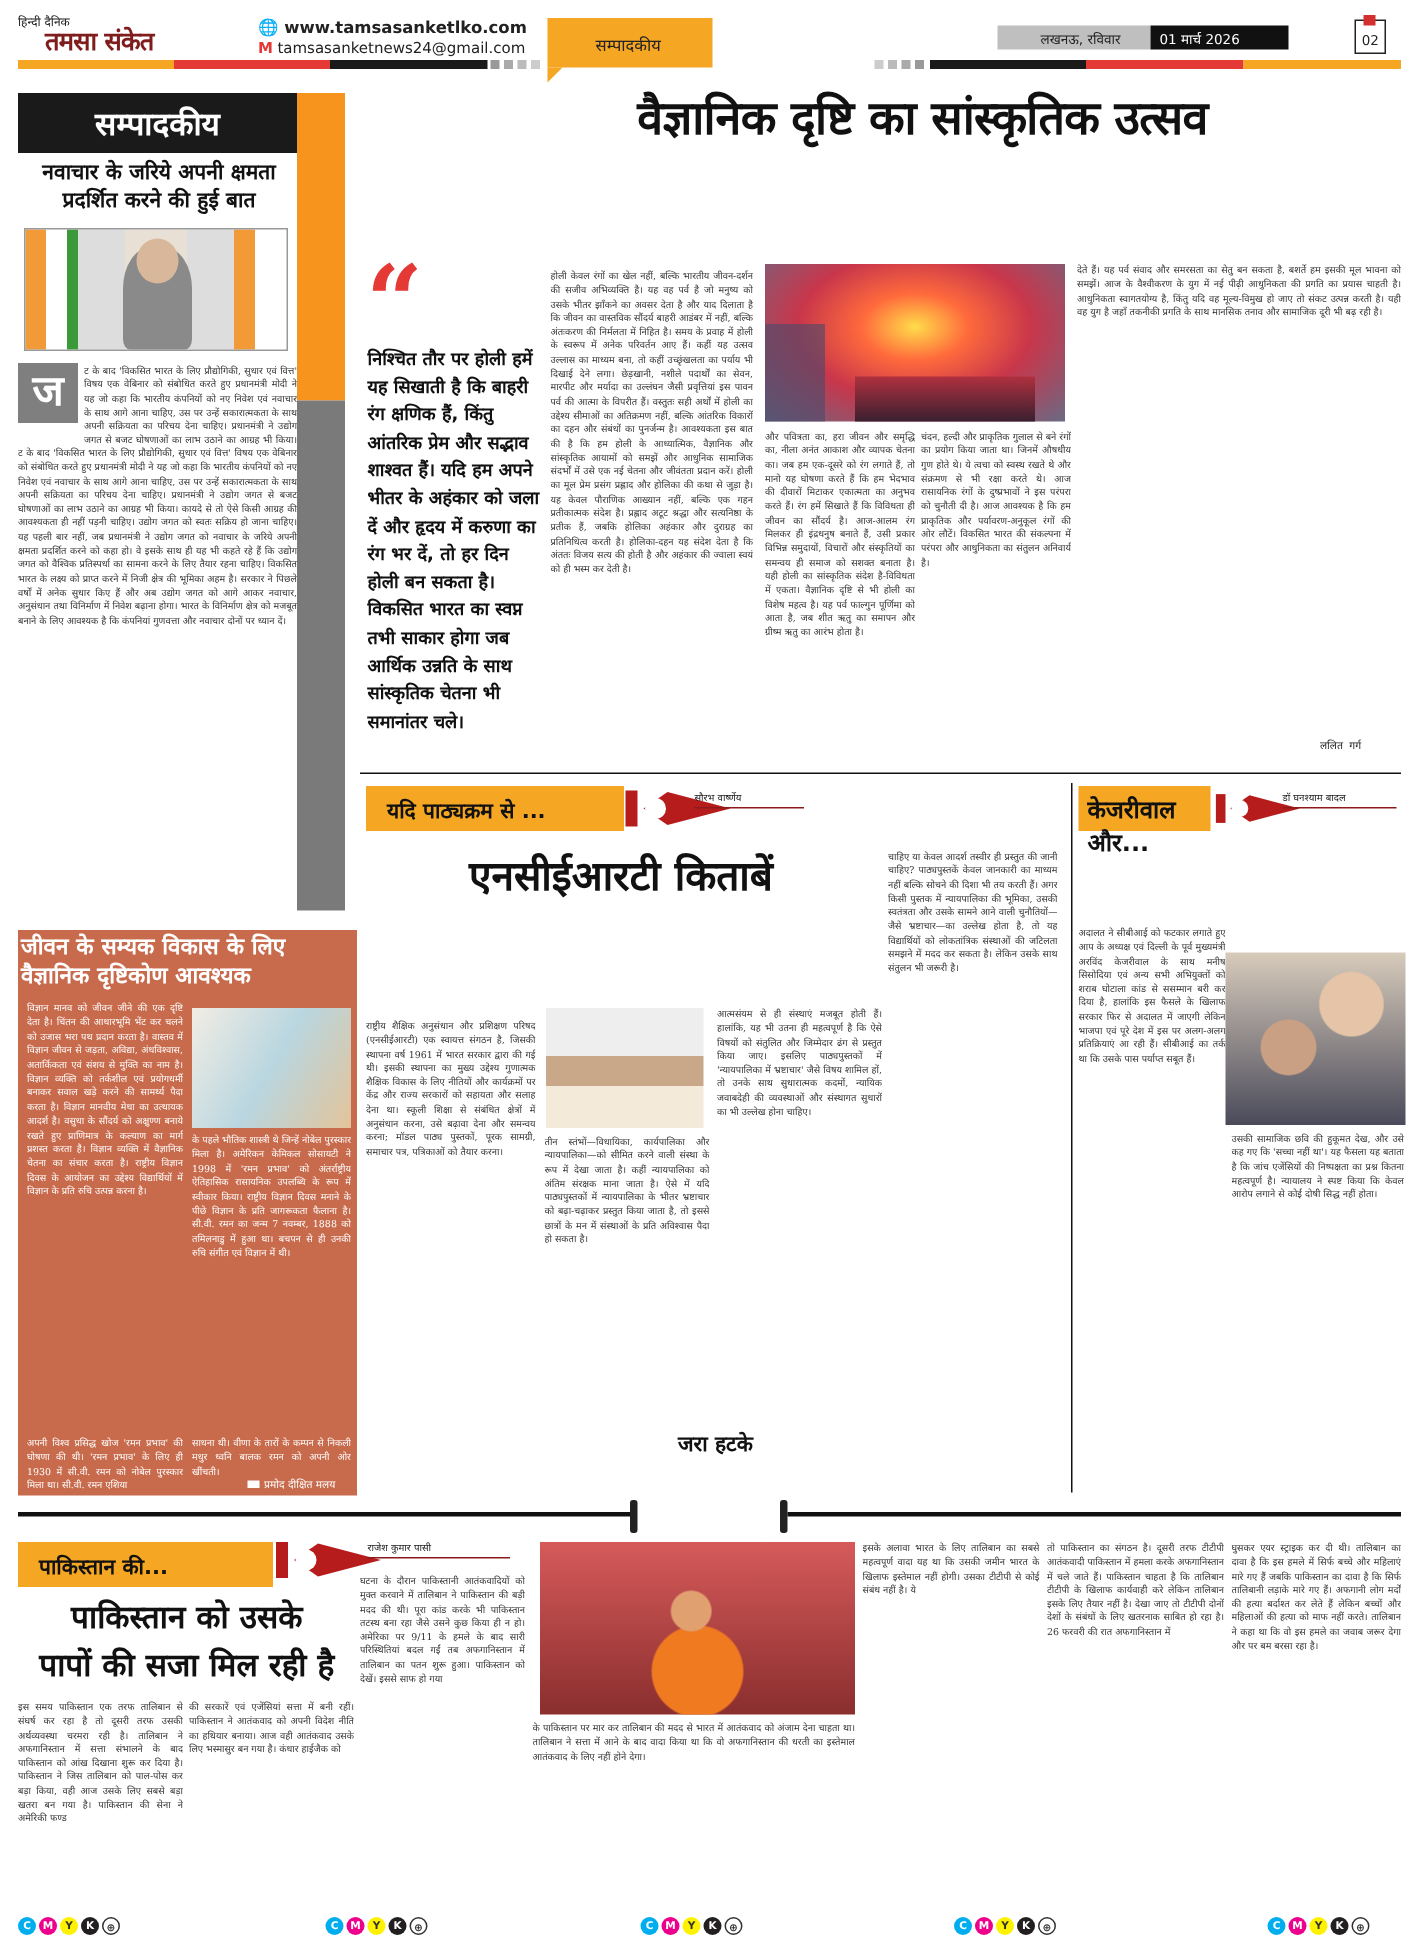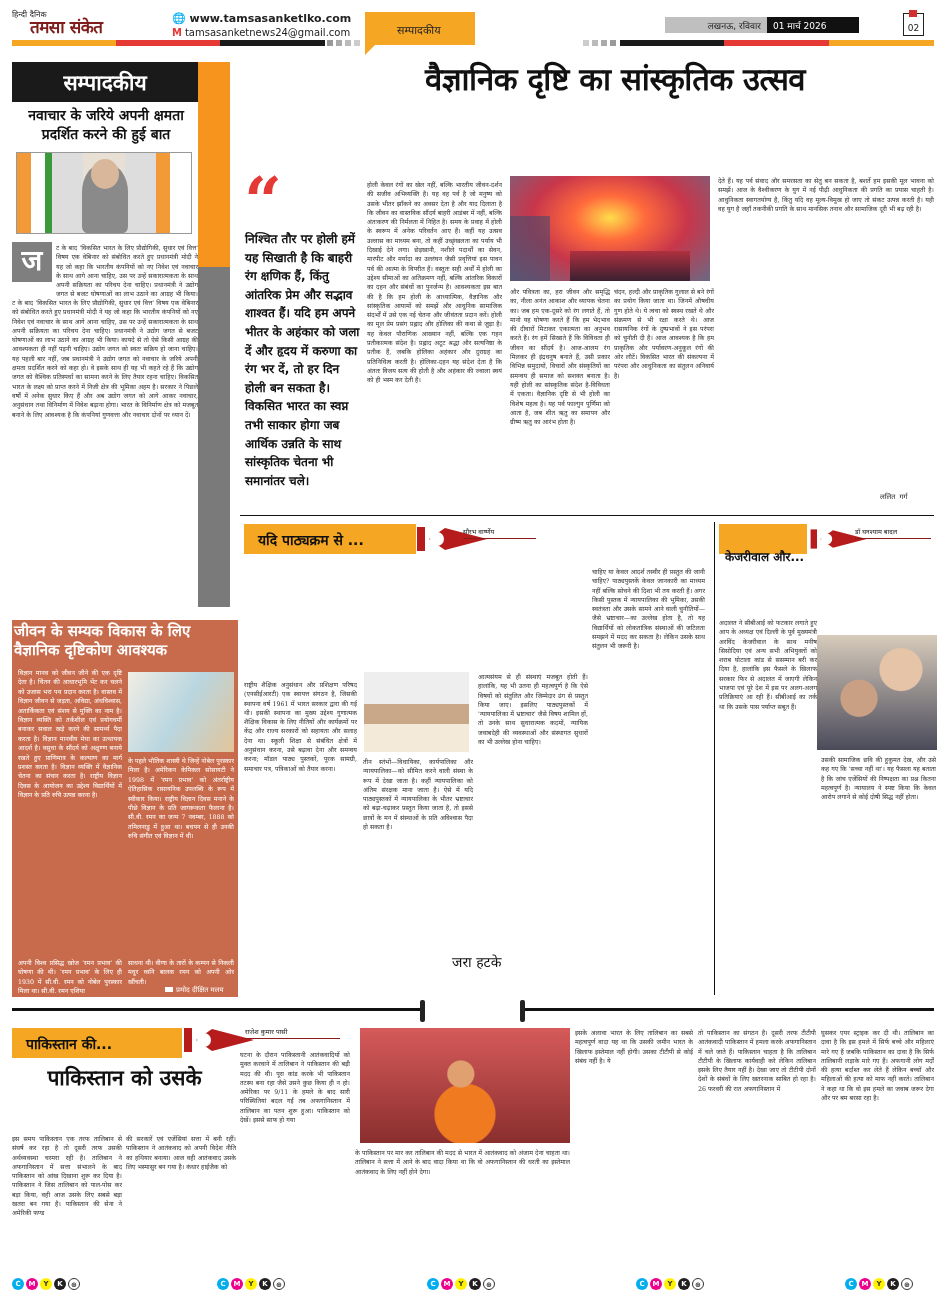--- a/index.html
+++ b/index.html
@@ -10,21 +10,21 @@
 
 .logo-small{left:12px;top:8px;font-size:8px;color:#222}
 .logo-big{left:30px;top:15px;font-size:17px;font-weight:bold;color:#7f1d1d;letter-spacing:-0.5px}
 .web{left:172px;top:12px;font-size:11px;font-weight:bold;color:#222}
 .mail{left:172px;top:27px;font-size:10px;color:#222}
 .mail .m{color:#e53935;font-weight:bold;margin-right:3px}
 .bar{height:6px;top:40px}
 .sq{width:6px;height:6px;top:40px;background:#999}
 .tab-ed{left:365px;top:12px;width:110px;height:33px;background:#f5a623;font-size:11px;padding:10px 0 0 32px;color:#222}
 .tab-ed:after{content:"";position:absolute;left:0;bottom:-10px;border-left:10px solid #f5a623;border-bottom:10px solid transparent}
-.date-loc{left:665px;top:17px;width:102px;height:16px;background:#bfbfbf;font-size:9px;text-align:right;padding:2px 6px;color:#222}
+.date-loc{left:665px;top:17px;width:102px;height:16px;background:#bfbfbf;font-size:9px;text-align:right;padding:2px 20px;color:#222}
 .date-val{left:767px;top:17px;width:92px;height:16px;background:#111;color:#fff;font-size:9px;padding:2px 6px}
 .pgno{left:903px;top:13px;width:21px;height:23px;border:1.5px solid #222;font-size:9px;text-align:center;padding-top:9px;color:#222}
 .pgno:before{content:"";position:absolute;left:5px;top:-4px;width:8px;height:7px;background:#d32f2f}
 
 .ed-box{left:12px;top:62px;width:186px;height:40px;background:#1a1a1a;color:#fff;font-size:21px;text-align:center;padding-top:6px;font-weight:bold}
 .side-strip{left:198px;top:62px;width:32px;height:205px;background:#f7941d}
 .side-strip2{left:198px;top:267px;width:32px;height:340px;background:#7a7a7a}
 .ed-head{left:12px;top:106px;width:188px;font-size:14px;line-height:19px;text-align:center}
 .photo{background:linear-gradient(135deg,#e9e4dc,#cfc8bf)}
 .dropcap{left:12px;top:242px;width:40px;height:40px;background:#7f7f7f;color:#fff;font-size:28px;font-weight:bold;text-align:center;line-height:38px}
@@ -39,21 +39,21 @@
 .tag{height:30px;background:#f5a623;font-size:14px;padding:6px 0 0 14px;color:#111;font-weight:bold}
 .pen{width:75px;height:30px}
 .byline{font-size:6.5px;color:#222;font-family:"DejaVu Serif",serif;border-bottom:1px solid #8b1a1a;padding-bottom:2px}
 .big-h{font-size:27px;line-height:40px;text-align:center}
 .mid-h{font-size:20px;line-height:27px}
 .sci-box{left:12px;top:620px;width:226px;height:377px;background:#c86a4c}
 .sci-head{left:14px;top:622px;width:220px;font-size:15px;line-height:19px;color:#fff;font-weight:bold}
 .sci-txt{color:#fff;font-size:6.3px;line-height:9.4px}
 .cmyk{top:1278px;display:flex;gap:2px}
 .cmyk span{width:12px;height:12px;border-radius:50%;font-size:7px;color:#fff;text-align:center;line-height:12px;font-weight:bold}
-.zara-box{left:452px;top:952px;font-size:14px;font-weight:normal}
+.zara-box{left:452px;top:952px;font-size:14px;font-weight:bold}
 </style>
 </head>
 <body>
 
 <div class="abs logo-small">हिन्दी दैनिक</div>
 <div class="abs logo-big">तमसा संकेत</div>
 <div class="abs web"><span>🌐 </span><span>www.tamsasanketlko.com</span></div>
 <div class="abs mail"><span class="m">M</span><span>tamsasanketnews24@gmail.com</span></div>
 <div class="abs bar" style="left:12px;width:104px;background:#f5a623"></div>
 <div class="abs bar" style="left:116px;width:104px;background:#e53935"></div>
@@ -103,38 +103,39 @@
 <div class="abs hr" style="left:240px;top:515px;width:694px;height:1px"></div>
 
 <div class="abs tag" style="left:244px;top:524px;width:172px">यदि पाठ्यक्रम से ...</div>
 <svg class="abs pen" style="left:415px;top:524px" viewBox="0 0 75 30">
   <rect x="2" y="3" width="8" height="24" fill="#b71c1c"></rect>
   <path d="M14 15 L30 4 L72 15 L30 26 Z" fill="#b71c1c"></path>
   <circle cx="22" cy="15" r="7" fill="#fff"></circle>
 </svg>
 <div class="abs byline" style="left:463px;top:527px;width:73px">सौरभ वार्ष्णेय</div>
 <div class="abs hd big-h" style="left:244px;top:565px;width:340px">
+  <div>एनसीईआरटी किताबें</div>
 </div>
 <div class="abs txt" style="left:592px;top:567px;width:113px;height:425px">चाहिए या केवल आदर्श तस्वीर ही प्रस्तुत की जानी चाहिए? पाठ्यपुस्तकें केवल जानकारी का माध्यम नहीं बल्कि सोचने की दिशा भी तय करती हैं। अगर किसी पुस्तक में न्यायपालिका की भूमिका, उसकी स्वतंत्रता और उसके सामने आने वाली चुनौतियों—जैसे भ्रष्टाचार—का उल्लेख होता है, तो यह विद्यार्थियों को लोकतांत्रिक संस्थाओं की जटिलता समझने में मदद कर सकता है। लेकिन उसके साथ संतुलन भी जरूरी है।</div>
 <div class="abs txt" style="left:244px;top:680px;width:113px;height:310px">राष्ट्रीय शैक्षिक अनुसंधान और प्रशिक्षण परिषद (एनसीईआरटी) एक स्वायत्त संगठन है, जिसकी स्थापना वर्ष 1961 में भारत सरकार द्वारा की गई थी। इसकी स्थापना का मुख्य उद्देश्य गुणात्मक शैक्षिक विकास के लिए नीतियों और कार्यक्रमों पर केंद्र और राज्य सरकारों को सहायता और सलाह देना था। स्कूली शिक्षा से संबंधित क्षेत्रों में अनुसंधान करना, उसे बढ़ावा देना और समन्वय करना; मॉडल पाठ्य पुस्तकों, पूरक सामग्री, समाचार पत्र, पत्रिकाओं को तैयार करना।</div>
 <div class="abs photo" style="left:364px;top:672px;width:105px;height:80px;background:linear-gradient(#eee 0 40%,#c9a88a 40% 65%,#f3ead9 65%)"></div>
 <div class="abs txt" style="left:363px;top:757px;width:110px;height:233px">तीन स्तंभों—विधायिका, कार्यपालिका और न्यायपालिका—को सीमित करने वाली संस्था के रूप में देखा जाता है। कहीं न्यायपालिका को अंतिम संरक्षक माना जाता है। ऐसे में यदि पाठ्यपुस्तकों में न्यायपालिका के भीतर भ्रष्टाचार को बढ़ा-चढ़ाकर प्रस्तुत किया जाता है, तो इससे छात्रों के मन में संस्थाओं के प्रति अविश्वास पैदा हो सकता है।</div>
 <div class="abs txt" style="left:478px;top:672px;width:110px;height:318px">आत्मसंयम से ही संस्थाएं मजबूत होती हैं। हालांकि, यह भी उतना ही महत्वपूर्ण है कि ऐसे विषयों को संतुलित और जिम्मेदार ढंग से प्रस्तुत किया जाए। इसलिए पाठ्यपुस्तकों में 'न्यायपालिका में भ्रष्टाचार' जैसे विषय शामिल हों, तो उनके साथ सुधारात्मक कदमों, न्यायिक जवाबदेही की व्यवस्थाओं और संस्थागत सुधारों का भी उल्लेख होना चाहिए।</div>
 
 <div class="abs sci-box"></div>
 <div class="abs sci-head">जीवन के सम्यक विकास के लिए वैज्ञानिक दृष्टिकोण आवश्यक</div>
 <div class="abs txt sci-txt" style="left:18px;top:668px;width:104px;height:290px">विज्ञान मानव को जीवन जीने की एक दृष्टि देता है। चिंतन की आधारभूमि भेंट कर चलने को उजास भरा पथ प्रदान करता है। वास्तव में विज्ञान जीवन से जड़ता, अविद्या, अंधविश्वास, अतार्किकता एवं संशय से मुक्ति का नाम है। विज्ञान व्यक्ति को तर्कशील एवं प्रयोगधर्मी बनाकर सवाल खड़े करने की सामर्थ्य पैदा करता है। विज्ञान मानवीय मेधा का उत्थायक आदर्श है। वसुधा के सौंदर्य को अक्षुण्ण बनाये रखते हुए प्राणिमात्र के कल्याण का मार्ग प्रशस्त करता है। विज्ञान व्यक्ति में वैज्ञानिक चेतना का संचार करता है। राष्ट्रीय विज्ञान दिवस के आयोजन का उद्देश्य विद्यार्थियों में विज्ञान के प्रति रुचि उत्पन्न करना है।</div>
 <div class="abs photo" style="left:128px;top:672px;width:106px;height:80px;background:linear-gradient(120deg,#f2ede4,#b9d6e0 50%,#e3c49a)"></div>
 <div class="abs txt sci-txt" style="left:128px;top:756px;width:106px;height:200px">के पहले भौतिक शास्त्री थे जिन्हें नोबेल पुरस्कार मिला है। अमेरिकन केमिकल सोसायटी ने 1998 में 'रमन प्रभाव' को अंतर्राष्ट्रीय ऐतिहासिक रासायनिक उपलब्धि के रूप में स्वीकार किया। राष्ट्रीय विज्ञान दिवस मनाने के पीछे विज्ञान के प्रति जागरूकता फैलाना है। सी.वी. रमन का जन्म 7 नवम्बर, 1888 को तमिलनाडु में हुआ था। बचपन से ही उनकी रुचि संगीत एवं विज्ञान में थी।</div>
 <div class="abs txt sci-txt" style="left:18px;top:958px;width:104px;height:36px">अपनी विश्व प्रसिद्ध खोज 'रमन प्रभाव' की घोषणा की थी। 'रमन प्रभाव' के लिए ही 1930 में सी.वी. रमन को नोबेल पुरस्कार मिला था। सी.वी. रमन एशिया</div>
 <div class="abs txt sci-txt" style="left:128px;top:958px;width:106px;height:28px">साधना थी। वीणा के तारों के कम्पन से निकली मधुर ध्वनि बालक रमन को अपनी ओर खींचती।</div>
 <div class="abs" style="left:165px;top:985px;font-size:7px;color:#fff;font-family:'DejaVu Serif',serif"><span style="display:inline-block;width:8px;height:5px;background:#fff;margin-right:3px"></span><span>प्रमोद दीक्षित मलय</span></div>
 
 <div class="abs" style="left:714px;top:522px;width:1px;height:473px;background:#111"></div>
-<div class="abs tag" style="left:719px;top:524px;width:88px;font-size:12px;padding:24px 0 0 6px">केजरीवाल और...</div>
+<div class="abs tag" style="left:719px;top:524px;width:88px;font-size:16px;padding:4px 0 0 6px">केजरीवाल और...</div>
 <svg class="abs pen" style="left:809px;top:524px;width:60px" viewBox="0 0 75 30">
   <rect x="2" y="3" width="8" height="24" fill="#b71c1c"></rect>
   <path d="M14 15 L30 4 L72 15 L30 26 Z" fill="#b71c1c"></path>
   <circle cx="22" cy="15" r="7" fill="#fff"></circle>
 </svg>
 <div class="abs byline" style="left:855px;top:527px;width:76px">डॉ घनश्याम बादल</div>
 <div class="abs hd mid-h" style="left:719px;top:562px;width:220px">
 </div>
 <div class="abs txt" style="left:719px;top:618px;width:98px;height:370px">अदालत ने सीबीआई को फटकार लगाते हुए आप के अध्यक्ष एवं दिल्ली के पूर्व मुख्यमंत्री अरविंद केजरीवाल के साथ मनीष सिसोदिया एवं अन्य सभी अभियुक्तों को शराब घोटाला कांड से ससम्मान बरी कर दिया है, हालांकि इस फैसले के खिलाफ सरकार फिर से अदालत में जाएगी लेकिन भाजपा एवं पूरे देश में इस पर अलग-अलग प्रतिक्रियाएं आ रही हैं। सीबीआई का तर्क था कि उसके पास पर्याप्त सबूत हैं।</div>
 <div class="abs photo" style="left:817px;top:635px;width:120px;height:115px;background:radial-gradient(circle at 70% 30%,#e6c4a8 0 18%,transparent 19%),radial-gradient(circle at 35% 55%,#c9a084 0 18%,transparent 19%),linear-gradient(#d7cbbb,#4a4a5a)"></div>
@@ -148,20 +149,21 @@
 
 <div class="abs tag" style="left:12px;top:1028px;width:170px">पाकिस्तान की...</div>
 <svg class="abs pen" style="left:182px;top:1025px" viewBox="0 0 75 30">
   <rect x="2" y="3" width="8" height="24" fill="#b71c1c"></rect>
   <path d="M14 15 L30 4 L72 15 L30 26 Z" fill="#b71c1c"></path>
   <circle cx="22" cy="15" r="7" fill="#fff"></circle>
 </svg>
 <div class="abs byline" style="left:245px;top:1027px;width:95px">राजेश कुमार पासी</div>
 <div class="abs hd" style="left:12px;top:1062px;width:225px;font-size:21px;line-height:32px;text-align:center">
   <div>पाकिस्तान को उसके</div>
+  <div>पापों की सजा मिल रही है</div>
 </div>
 <div class="abs txt" style="left:12px;top:1134px;width:110px;height:143px">इस समय पाकिस्तान एक तरफ तालिबान से संघर्ष कर रहा है तो दूसरी तरफ उसकी अर्थव्यवस्था चरमरा रही है। तालिबान ने अफगानिस्तान में सत्ता संभालने के बाद पाकिस्तान को आंख दिखाना शुरू कर दिया है। पाकिस्तान ने जिस तालिबान को पाल-पोस कर बड़ा किया, वही आज उसके लिए सबसे बड़ा खतरा बन गया है। पाकिस्तान की सेना ने अमेरिकी फण्ड</div>
 <div class="abs txt" style="left:126px;top:1134px;width:110px;height:143px">की सरकारें एवं एजेंसियां सत्ता में बनी रहीं। पाकिस्तान ने आतंकवाद को अपनी विदेश नीति का हथियार बनाया। आज वही आतंकवाद उसके लिए भस्मासुर बन गया है। कंधार हाईजैक को</div>
 <div class="abs txt" style="left:240px;top:1050px;width:110px;height:227px">घटना के दौरान पाकिस्तानी आतंकवादियों को मुक्त करवाने में तालिबान ने पाकिस्तान की बड़ी मदद की थी। पूरा कांड करके भी पाकिस्तान तटस्थ बना रहा जैसे उसने कुछ किया ही न हो। अमेरिका पर 9/11 के हमले के बाद सारी परिस्थितियां बदल गईं तब अफगानिस्तान में तालिबान का पतन शुरू हुआ। पाकिस्तान को देखें। इससे साफ हो गया</div>
 <div class="abs photo" style="left:360px;top:1028px;width:210px;height:115px;background:radial-gradient(circle at 48% 40%,#e0a070 0 10%,transparent 11%),radial-gradient(circle at 50% 75%,#f07a20 0 22%,transparent 23%),linear-gradient(#d65a5a,#8a2e2e)"></div>
 <div class="abs txt" style="left:355px;top:1148px;width:215px;height:129px">के पाकिस्तान पर मार कर तालिबान की मदद से भारत में आतंकवाद को अंजाम देना चाहता था। तालिबान ने सत्ता में आने के बाद वादा किया था कि वो अफगानिस्तान की धरती का इस्तेमाल आतंकवाद के लिए नहीं होने देगा।</div>
 <div class="abs txt" style="left:575px;top:1028px;width:118px;height:249px">इसके अलावा भारत के लिए तालिबान का सबसे महत्वपूर्ण वादा यह था कि उसकी जमीन भारत के खिलाफ इस्तेमाल नहीं होगी। उसका टीटीपी से कोई संबंध नहीं है। ये</div>
 <div class="abs txt" style="left:698px;top:1028px;width:118px;height:249px">तो पाकिस्तान का संगठन है। दूसरी तरफ टीटीपी आतंकवादी पाकिस्तान में हमला करके अफगानिस्तान में चले जाते हैं। पाकिस्तान चाहता है कि तालिबान टीटीपी के खिलाफ कार्यवाही करे लेकिन तालिबान इसके लिए तैयार नहीं है। देखा जाए तो टीटीपी दोनों देशों के संबंधों के लिए खतरनाक साबित हो रहा है। 26 फरवरी की रात अफगानिस्तान में</div>
 <div class="abs txt" style="left:821px;top:1028px;width:113px;height:249px">घुसकर एयर स्ट्राइक कर दी थी। तालिबान का दावा है कि इस हमले में सिर्फ बच्चे और महिलाएं मारे गए हैं जबकि पाकिस्तान का दावा है कि सिर्फ तालिबानी लड़ाके मारे गए हैं। अफगानी लोग मर्दों की हत्या बर्दाश्त कर लेते हैं लेकिन बच्चों और महिलाओं की हत्या को माफ नहीं करते। तालिबान ने कहा था कि वो इस हमले का जवाब जरूर देगा और पर बम बरसा रहा है।</div>
 

